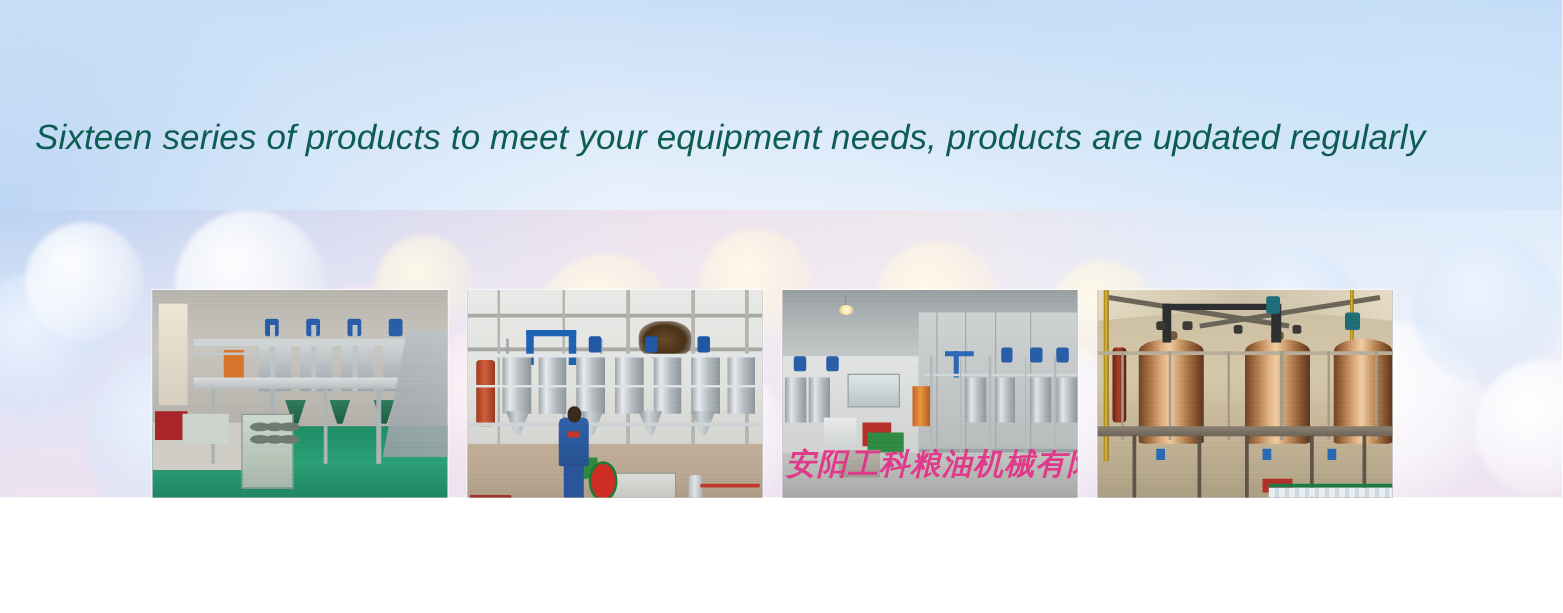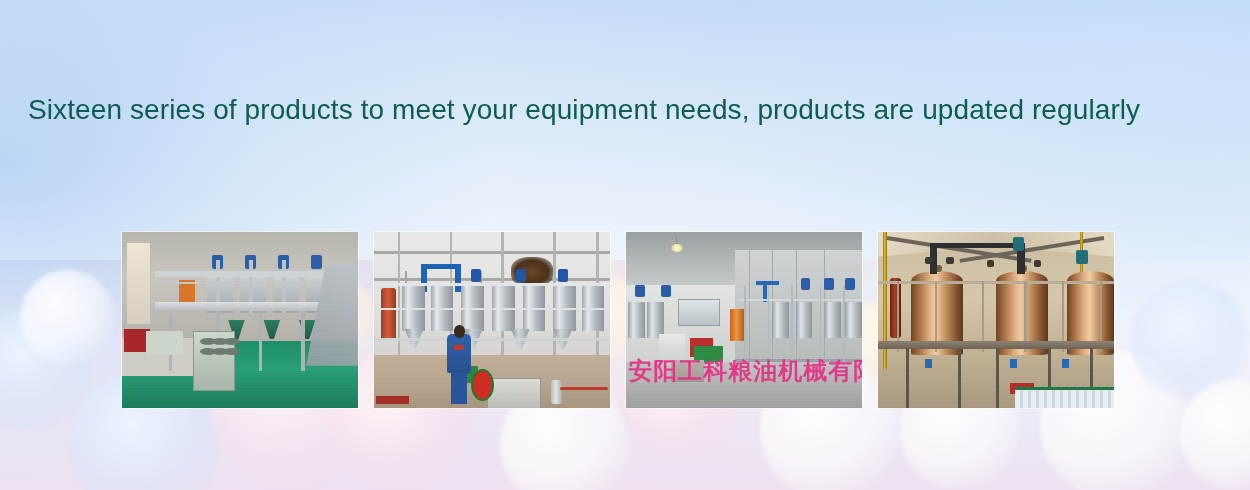--- a/index.html
+++ b/index.html
@@ -11,24 +11,25 @@
     height: 490px;
     overflow: hidden;
     font-family: "Liberation Sans", sans-serif;
     background: #ffffff;
   }
 
   
   .banner {
     position: relative;
     width: 1250px;
-    height: 490px;
+    height: 398px;
     overflow: hidden;
     background:
       linear-gradient(185deg, #bcd7f5 0%, #cfe2f8 18%, #e6f0fb 42%, #f4f8fd 62%, #fdfdff 80%, #ffffff 100%);
+    font-style: italic;
   }
 
   
   .haze-left {
     position: absolute;
     left: -120px; top: -60px;
     width: 620px; height: 560px;
     background: radial-gradient(ellipse at 20% 40%, rgba(150,190,240,0.55) 0%, rgba(178,210,245,0.30) 38%, rgba(255,255,255,0) 70%);
     pointer-events: none;
   }

